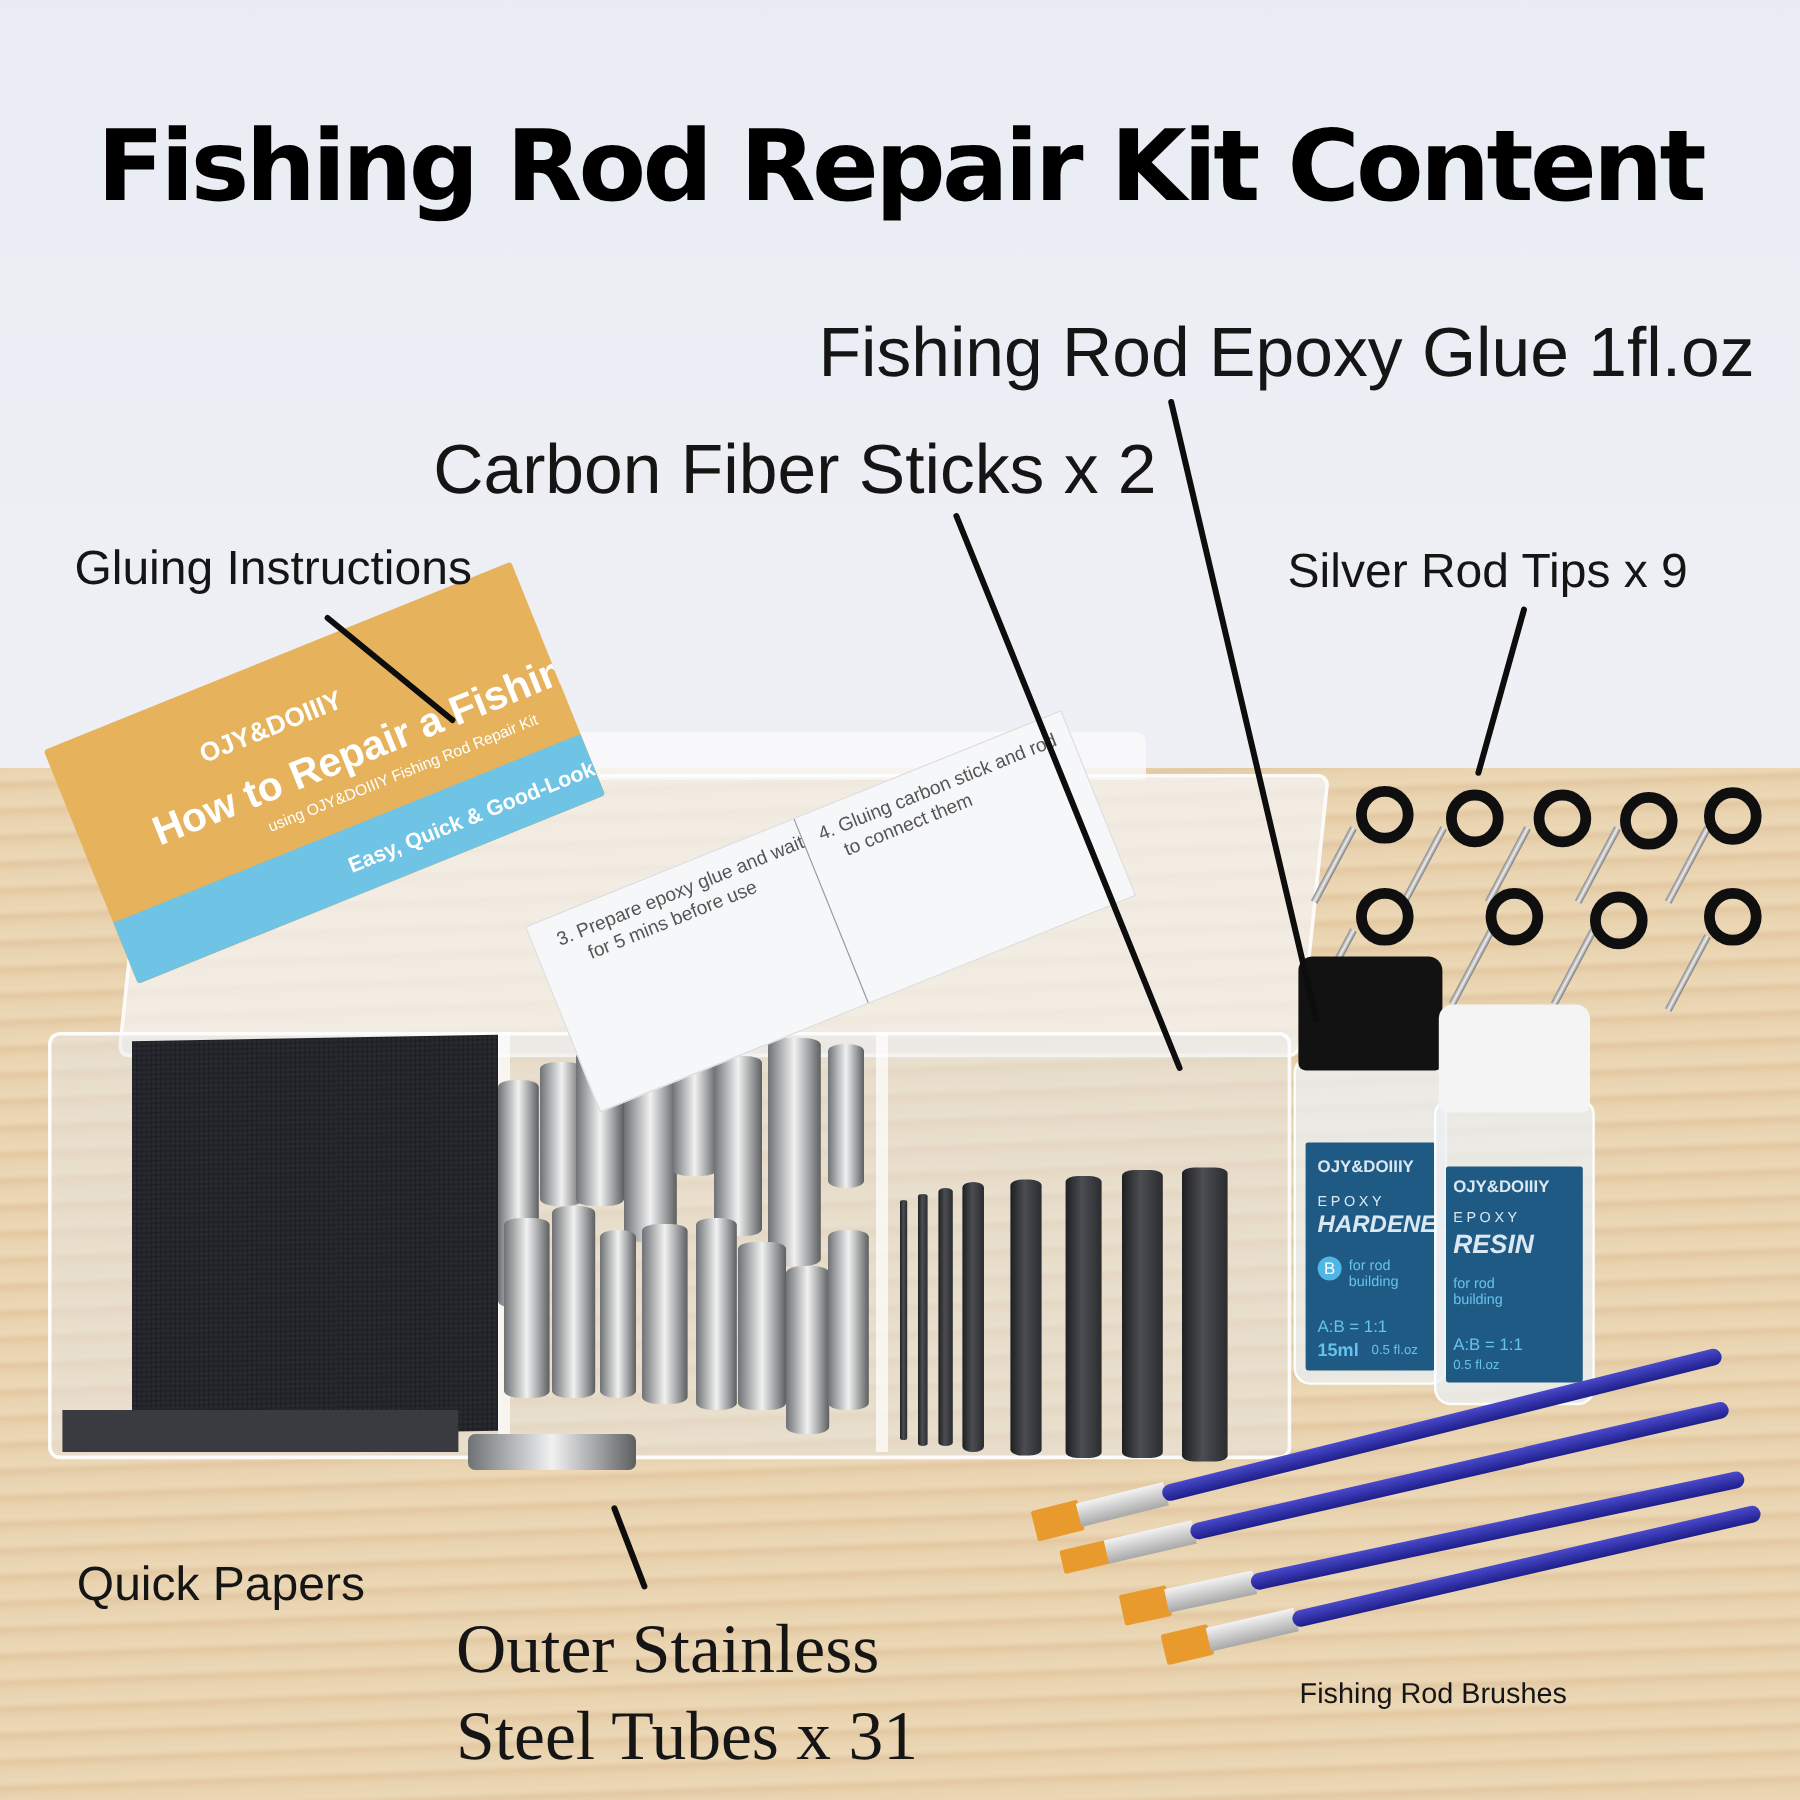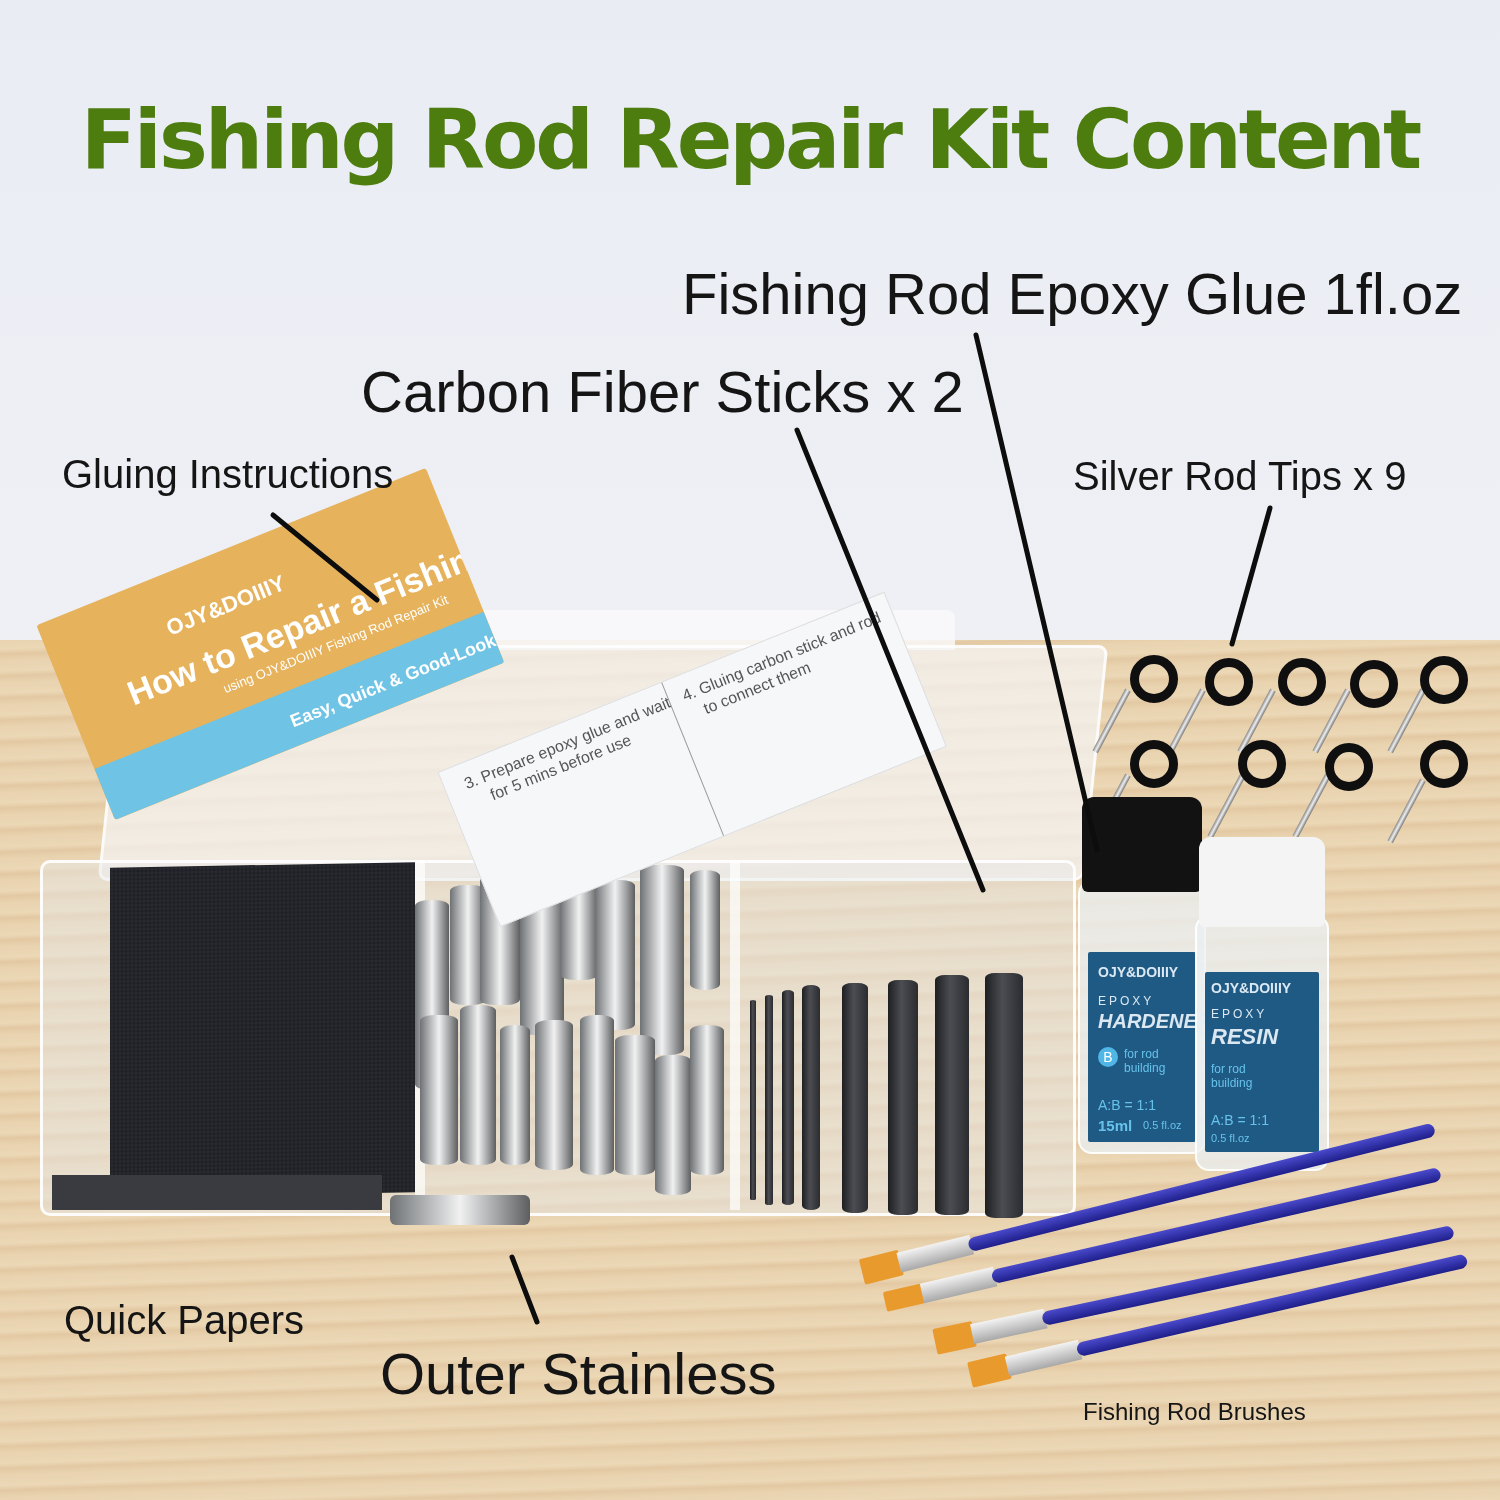--- a/index.html
+++ b/index.html
@@ -2,24 +2,24 @@
 <html><head>
 <meta charset="utf-8">
 <style>
   html,body{margin:0;padding:0;}
   body{width:1500px;height:1500px;position:relative;overflow:hidden;
        font-family:"Liberation Sans","DejaVu Sans",sans-serif;
        background:linear-gradient(#e9ecf3 0%,#eef0f5 40%,#f0eff2 46%);}
   .table{position:absolute;left:0;top:640px;width:1500px;height:860px;
          background:repeating-linear-gradient(178deg,#e9d3b0 0px,#ecd8b6 9px,#e3c9a3 14px,#ead5b2 22px);}
   .title{position:absolute;left:0;top:92px;width:1500px;text-align:center;
-         font-family:"DejaVu Sans",sans-serif;font-weight:bold;font-size:82px;letter-spacing:-3px;color:#4d7c0f;}
+         font-family:"DejaVu Sans",sans-serif;font-weight:bold;font-size:82px;letter-spacing:-3px;color:#000000;}
   .label{position:absolute;color:#151515;font-size:40px;white-space:nowrap;}
   .label.big{font-size:58px;}
-  .label.center{text-align:right;}
+  .label.center{text-align:left;font-family:Liberation Serif, serif;}
   svg.leaders{position:absolute;left:0;top:0;}
   
   .box{position:absolute;left:40px;top:645px;width:1030px;height:605px;}
   .lid{position:absolute;left:70px;top:0;width:980px;height:230px;border:3px solid rgba(255,255,255,.8);
        background:rgba(245,245,247,.7);border-radius:10px;transform:skewX(-6deg);}
   .lid-back{position:absolute;left:275px;top:-35px;width:640px;height:40px;background:rgba(250,250,252,.8);border-radius:8px 8px 0 0;}
   .tray{position:absolute;left:0;top:215px;width:1030px;height:350px;border:3px solid rgba(255,255,255,.9);
         background:rgba(230,232,236,.45);border-radius:10px;}
   .divider{position:absolute;top:215px;width:10px;height:350px;background:rgba(255,255,255,.7);}
   .sand{position:absolute;left:70px;top:220px;width:305px;height:330px;background:
@@ -193,14 +193,15 @@
   </g>
 </svg>
 
 <div class="label big" style="left:682px;top:260px">Fishing Rod Epoxy Glue 1fl.oz</div>
 <div class="label big" style="left:361px;top:358px">Carbon Fiber Sticks x 2</div>
 <div class="label" style="left:62px;top:452px">Gluing Instructions</div>
 <div class="label" style="left:1073px;top:454px">Silver Rod Tips x 9</div>
 <div class="label" style="left:64px;top:1298px">Quick Papers</div>
 <div class="label big center" style="left:380px;top:1340px;width:360px">
   <div>Outer Stainless</div>
+  <div style="margin-top:6px">Steel Tubes x 31</div>
 </div>
 <div class="label" style="left:1083px;top:1398px;font-size:24px">Fishing Rod Brushes</div>
 
 </body></html>

